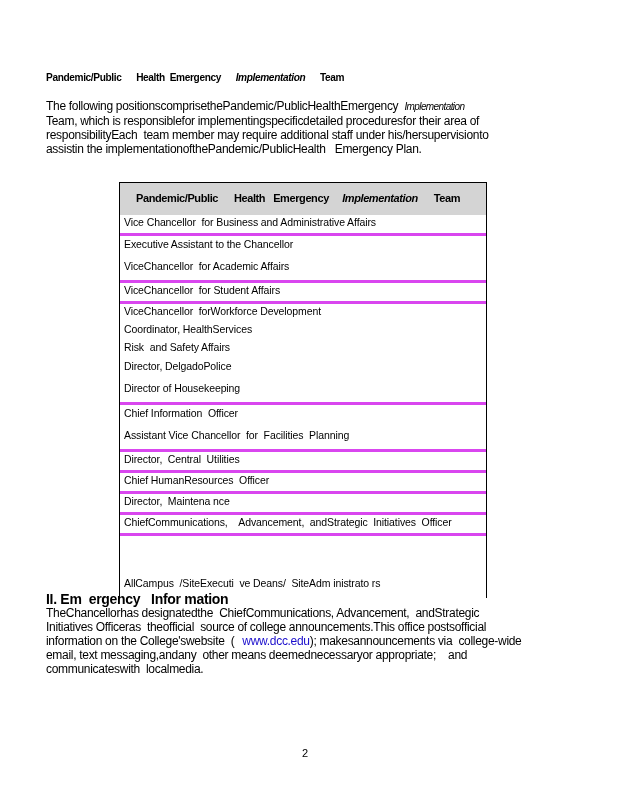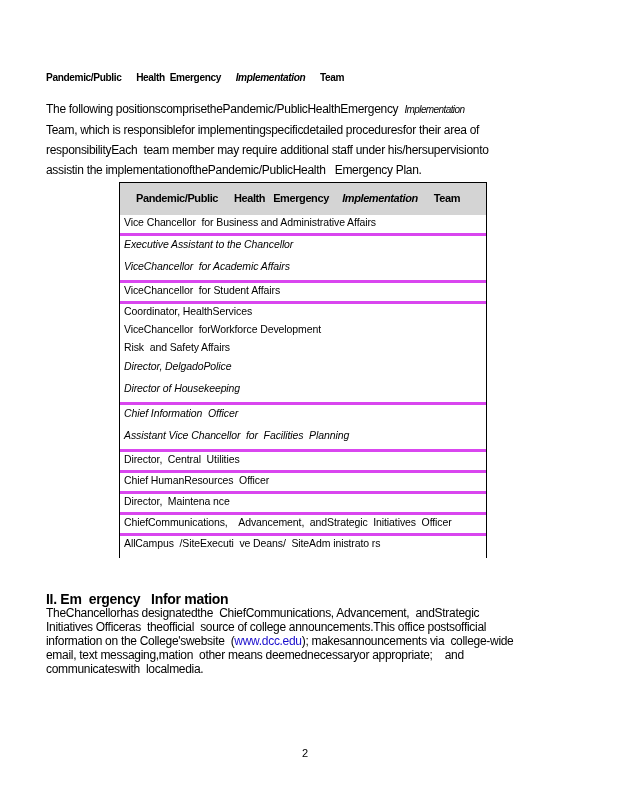--- a/index.html
+++ b/index.html
@@ -8,53 +8,53 @@
       font-family: "Liberation Sans", sans-serif; color: #000;
     }
     .team-title {
       position: absolute; left: 46px; top: 71px;
       font-size: 11px; font-weight: bold; letter-spacing: -0.4px;
       white-space: pre; transform: scaleX(0.92); transform-origin: left top;
     }
     .team-title .it { font-style: italic; }
     .intro {
       position: absolute; left: 46px; top: 99px; width: 500px;
-      font-size: 12px; line-height: 20px; letter-spacing: -0.3px;
+      font-size: 12px; line-height: 14px; letter-spacing: -0.3px;
     }
     .intro .line { display: block; white-space: pre; }
     .intro .small-it { font-style: italic; font-size: 10px; letter-spacing: -0.6px; }
 
     .team-table {
       position: absolute; left: 119px; top: 182px; width: 366px;
       border-left: 1px solid #000; border-right: 1px solid #000; border-top: 1px solid #000;
     }
     .table-header {
       background: #d4d4d4; height: 31px; line-height: 31px;
       font-size: 11px; font-weight: bold; padding-left: 16px;
       border-bottom: 1px solid #d4d4d4;
       white-space: pre; letter-spacing: -0.4px;
     }
     .group { border-bottom: 3px solid #d946ef; padding-left: 4px; }
-    .group.last { border-bottom: none; }
+    .group.last { border-bottom: none; margin-top: 40px; }
     .item {
       font-size: 10.5px; letter-spacing: -0.1px; white-space: pre;
       height: 18px; line-height: 15px;
     }
-    .item.tall { height: 22px; line-height: 17px; font-style: italic; }
+    .item.tall { height: 22px; line-height: 17px; }
 
     .section-heading {
       position: absolute; left: 46px; top: 591px;
       font-size: 14px; font-weight: bold; white-space: pre; letter-spacing: -0.3px;
     }
     .body-para {
       position: absolute; left: 46px; top: 606px; width: 520px;
       font-size: 12px; line-height: 14px; letter-spacing: -0.3px;
     }
     .body-para .line { display: block; white-space: pre; }
-    .link { color: #1a0dcc; }
+    .link { color: #1a0dcc; padding-left: 8px; }
     .page-number {
       position: absolute; left: 302px; top: 747px; font-size: 11px;
     }
   </style>
 </head>
 <body>
 
 <div class="team-title"><span>Pandemic/Public      Health  Emergency      </span><span class="it">Implementation</span><span>      Team</span></div>
 
 <div class="intro">
@@ -71,22 +71,22 @@
         <div class="item">Vice Chancellor  for Business and Administrative Affairs</div>
       </div>
       <div class="group">
         <div class="item tall">Executive Assistant to the Chancellor</div>
         <div class="item tall">ViceChancellor  for Academic Affairs</div>
       </div>
       <div class="group">
         <div class="item">ViceChancellor  for Student Affairs</div>
       </div>
       <div class="group">
+        <div class="item">ViceChancellor  forWorkforce Development</div>
         <div class="item">Coordinator, HealthServices</div>
-        <div class="item">ViceChancellor  forWorkforce Development</div>
         <div class="item">Risk  and Safety Affairs</div>
         <div class="item tall">Director, DelgadoPolice</div>
         <div class="item tall">Director of Housekeeping</div>
       </div>
       <div class="group">
         <div class="item tall">Chief Information  Officer</div>
         <div class="item tall">Assistant Vice Chancellor  for  Facilities  Planning</div>
       </div>
       <div class="group">
         <div class="item">Director,  Central  Utilities</div>
@@ -105,17 +105,17 @@
       </div>
     </div>
 </div>
 
 <div class="section-heading">II. Em  ergency   Infor mation</div>
 
 <div class="body-para">
   <span class="line">TheChancellorhas designatedthe  ChiefCommunications, Advancement,  andStrategic</span>
   <span class="line">Initiatives Officeras  theofficial  source of college announcements.This office postsofficial</span>
   <span class="line"><span>information on the College'swebsite  (</span><span class="link">www.dcc.edu</span><span>); makesannouncements via  college-wide</span></span>
-  <span class="line">email, text messaging,mation  other means deemednecessaryor appropriate;    and</span>
+  <span class="line">email, text messaging,andany  other means deemednecessaryor appropriate;    and</span>
   <span class="line">communicateswith  localmedia.</span>
 </div>
 
 <div class="page-number">2</div>
 
 </body></html>

